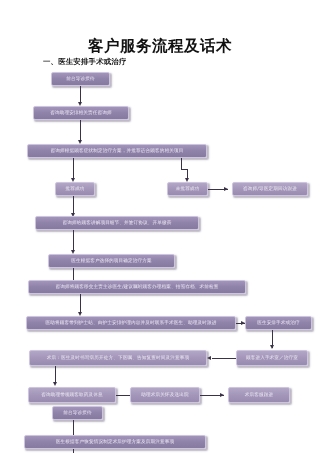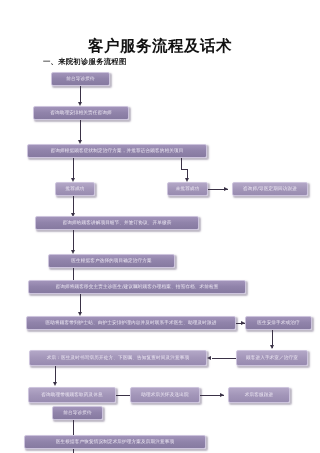--- a/index.html
+++ b/index.html
@@ -87,21 +87,21 @@
     border-left: 4px solid #3a3246;
   }
 </style>
 </head>
 <body>
 
 <div id="page">
 
   <div class="doc-title">客户服务流程及话术</div>
 
-  <div class="doc-subtitle">一、来院初诊服务流程图</div>
+  <div class="doc-subtitle">一、医生安排手术或治疗</div>
 
   <div class="node" style="left:51px; top:72px; width:59px; height:14px;">前台导诊接待</div>
 
   <div class="vline" style="left:80px; top:86px; height:18px;"></div>
   <div class="arrow-down" style="left:77.5px; top:102px;"></div>
 
   <div class="node" style="left:33px; top:106px; width:96px; height:14px;">咨询助理安排相关责任咨询师</div>
 
   <div class="vline" style="left:80px; top:120px; height:22px;"></div>
   <div class="arrow-down" style="left:77.5px; top:140px;"></div>

